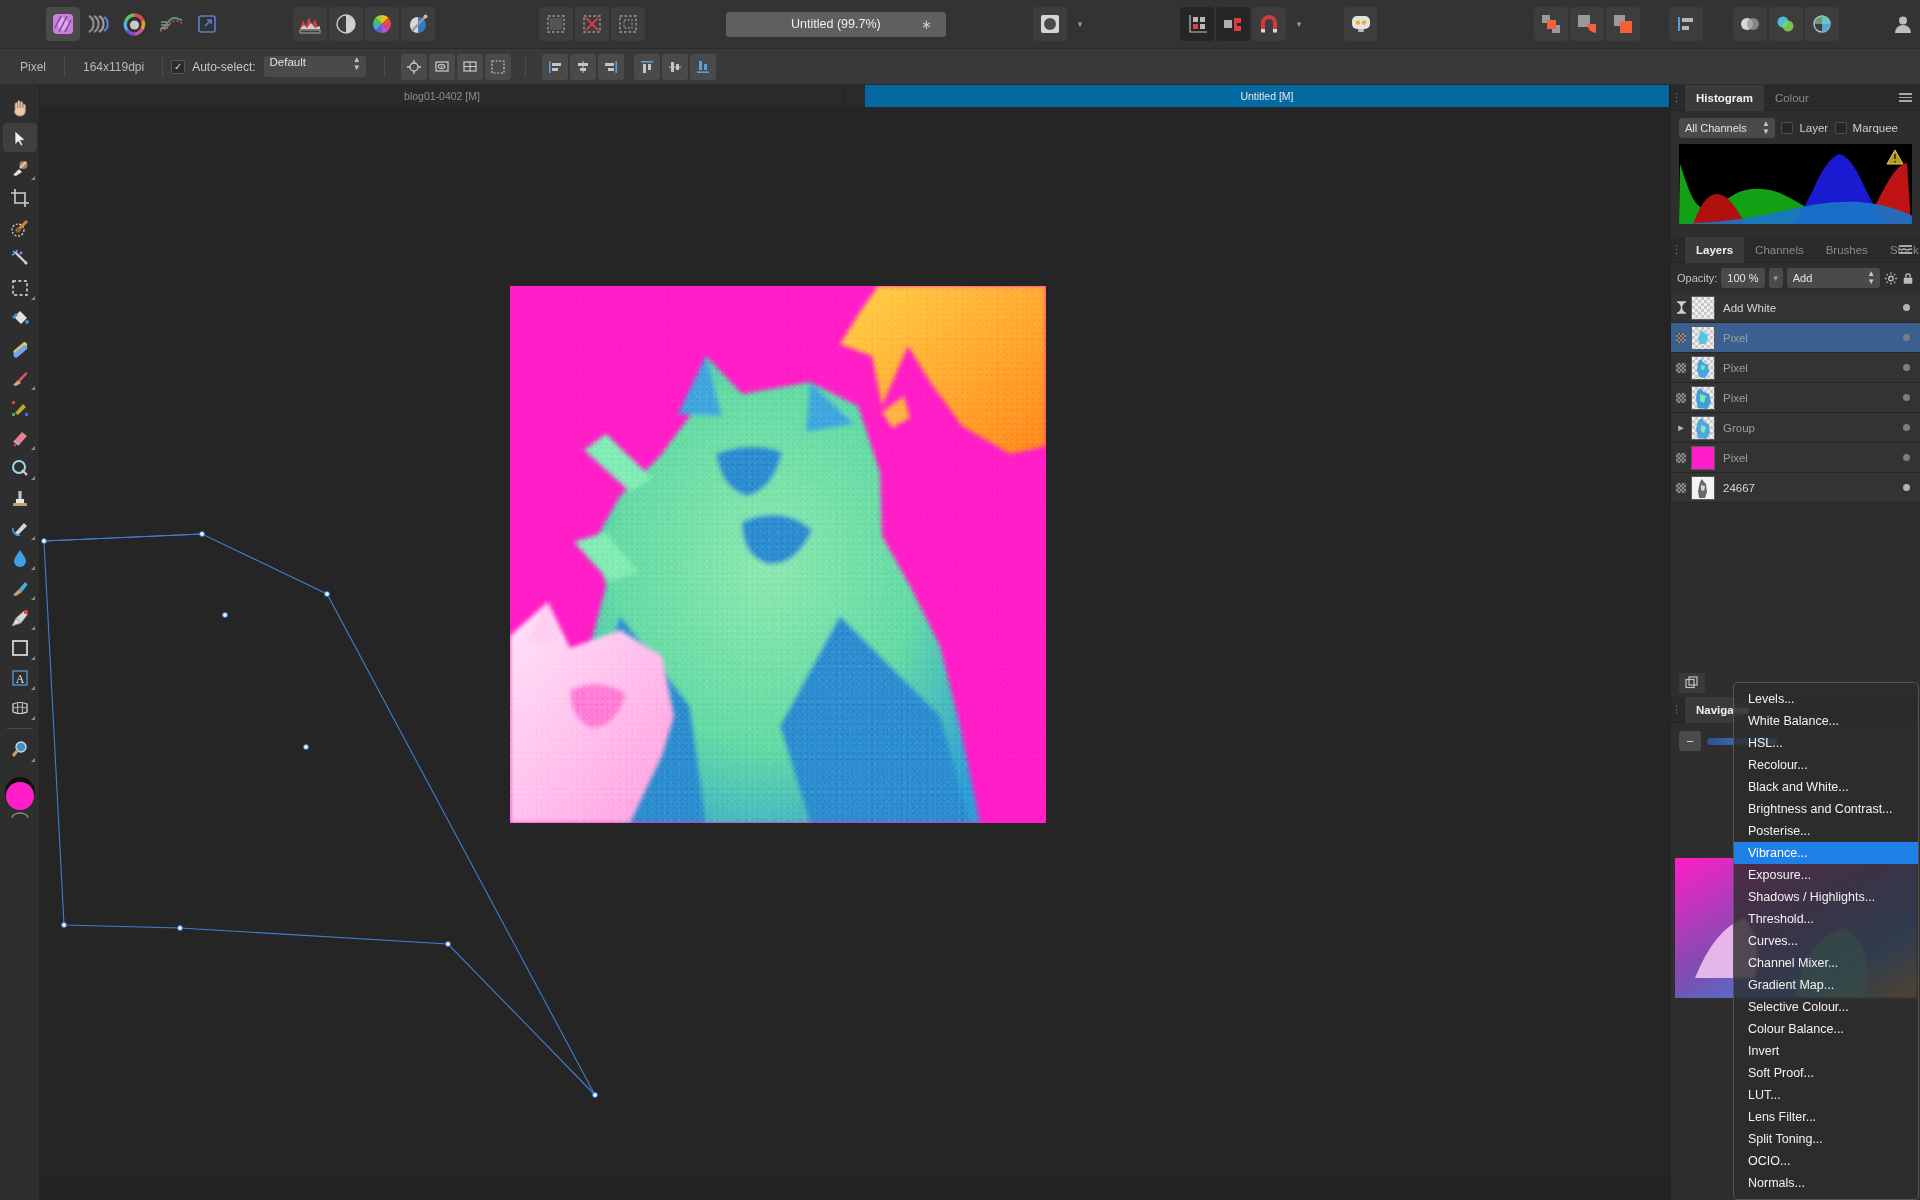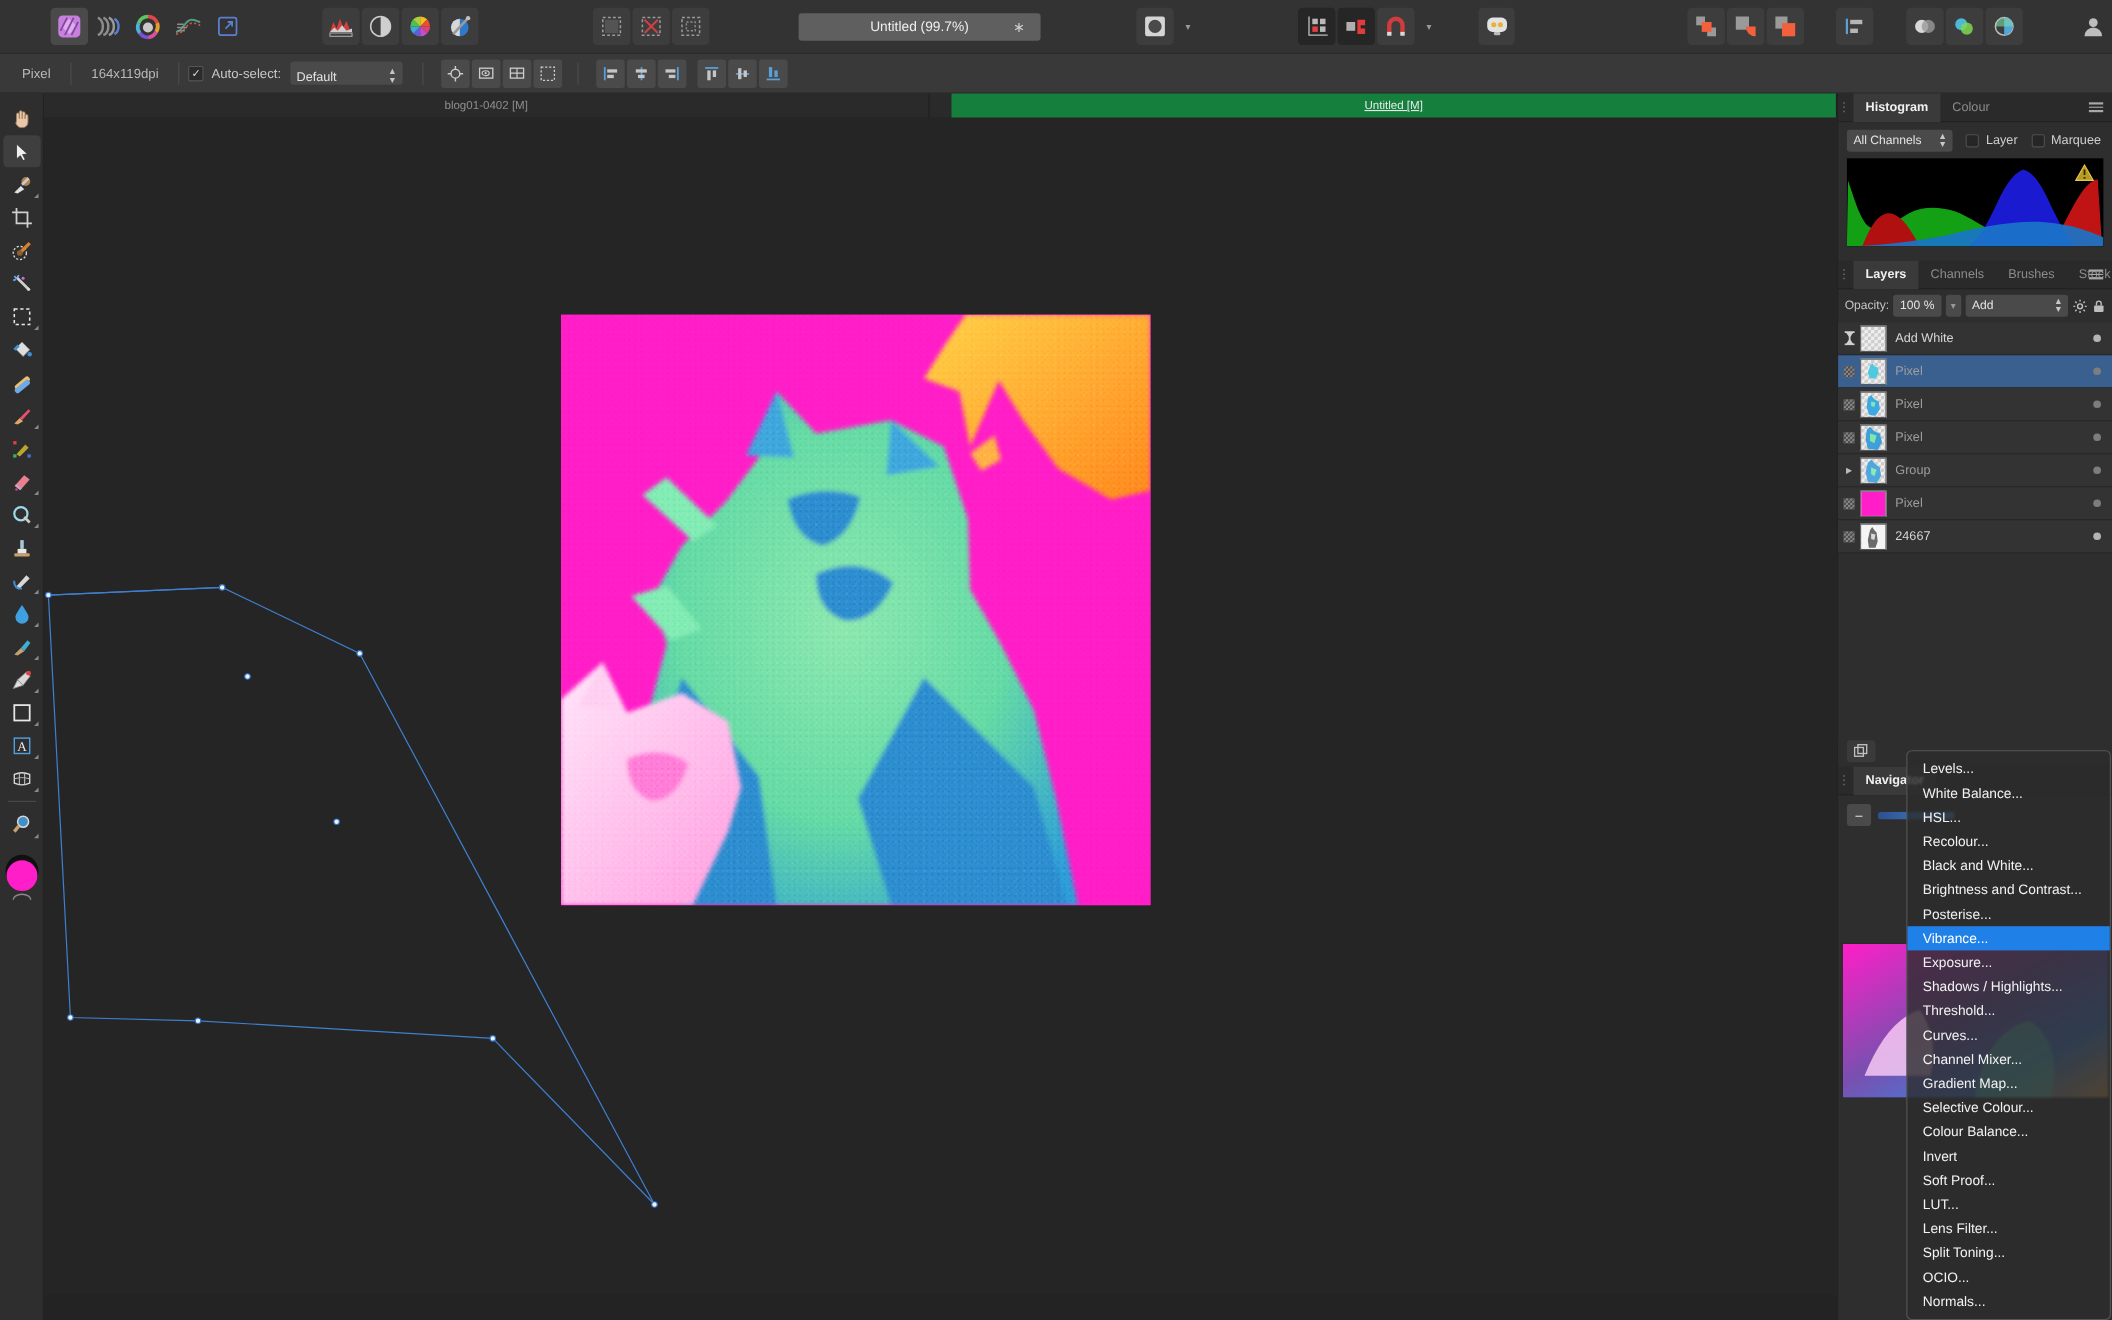--- a/index.html
+++ b/index.html
@@ -49,21 +49,21 @@
   }
   .ctx-label { padding: 0 10px; color: #b9b9b9; }
   .ctx-sep { width: 1px; height: 20px; background: #4d4d4d; margin: 0 8px; }
   .chk {
     width: 14px; height: 14px; background: #2b2b2b; border: 1px solid #555;
     border-radius: 2px; display: flex; align-items: center; justify-content: center;
     font-size: 10px; color: #dcdcdc; margin-right: 7px;
   }
   .ctx-select {
     width: 102px; height: 21px; background: #4a4a4a; border-radius: 3px;
-    display: flex; align-items: flex-end; padding: 0 6px; margin-left: 8px;
+    display: flex; align-items: flex-start; padding: 0 6px; margin-left: 8px;
     font-size: 11.5px; color: #e2e2e2; position: relative;
   }
   .ctx-select .spin { position: absolute; right: 5px; font-size: 8px; line-height: 8px; color: #c5c5c5; }
   .ctxbtn {
     width: 26px; height: 26px; background: #4a4a4a; border-radius: 3px;
     display: flex; align-items: center; justify-content: center; margin-right: 2px;
   }
   .ctxgrp { display: flex; margin-left: 8px; }
 
   
@@ -87,21 +87,21 @@
   
   .tabbar {
     position: absolute; left: 40px; top: 85px; right: 250px; height: 22px;
     background: #2a2a2a; display: flex; gap: 20px;
   }
   .doctab {
     flex: 1; display: flex; align-items: center; justify-content: center;
     font-size: 10.5px; color: #8e8e8e; background: #2a2a2a;
     border-right: 1px solid #1f1f1f;
   }
-  .doctab.active { background: #15803d; color: #e8e8e8; text-decoration: underline; }
+  .doctab.active { background: #0369a1; color: #e8e8e8; }
 
   
   .canvas {
     position: absolute; left: 40px; top: 107px; right: 250px; bottom: 22px;
     background: #252525; overflow: hidden;
   }
   .artboard {
     position: absolute; left: 470px; top: 179px; width: 536px; height: 537px;
     background: #ff1ec8;
     overflow: hidden;
@@ -804,21 +804,21 @@
     <div class="panel-body">
       <div class="row" style="justify-content:space-between">
         <div class="combo" style="width:96px">
           <span>All Channels</span>
           <span class="spin">▲<br>▼</span>
         </div>
         <div class="row">
           <span class="radio"></span>
           <span class="mini-label">Layer</span>
         </div>
-        <div class="row" style="margin-right:2px">
+        <div class="row" style="margin-right:14px">
           <span class="radio"></span>
           <span class="mini-label">Marquee</span>
         </div>
       </div>
       <div class="histogram">
         <svg width="234" height="80" viewBox="0 0 234 80" preserveAspectRatio="none">
           <rect width="234" height="80" fill="#000"></rect>
           <path d="M0 80 L1 20 C6 34 12 56 20 62 C30 70 42 58 56 50 C70 43 84 44 98 48 C112 53 126 64 140 70 C160 76 180 78 200 79 L234 80 Z" fill="#14a014"></path>
           <path d="M14 80 C22 60 28 52 36 50 C44 49 52 56 58 66 C62 72 64 76 66 80 Z" fill="#b01010"></path>
           <path d="M186 80 C196 64 204 44 214 30 C220 22 224 20 228 19 L232 80 Z" fill="#c01414"></path>

